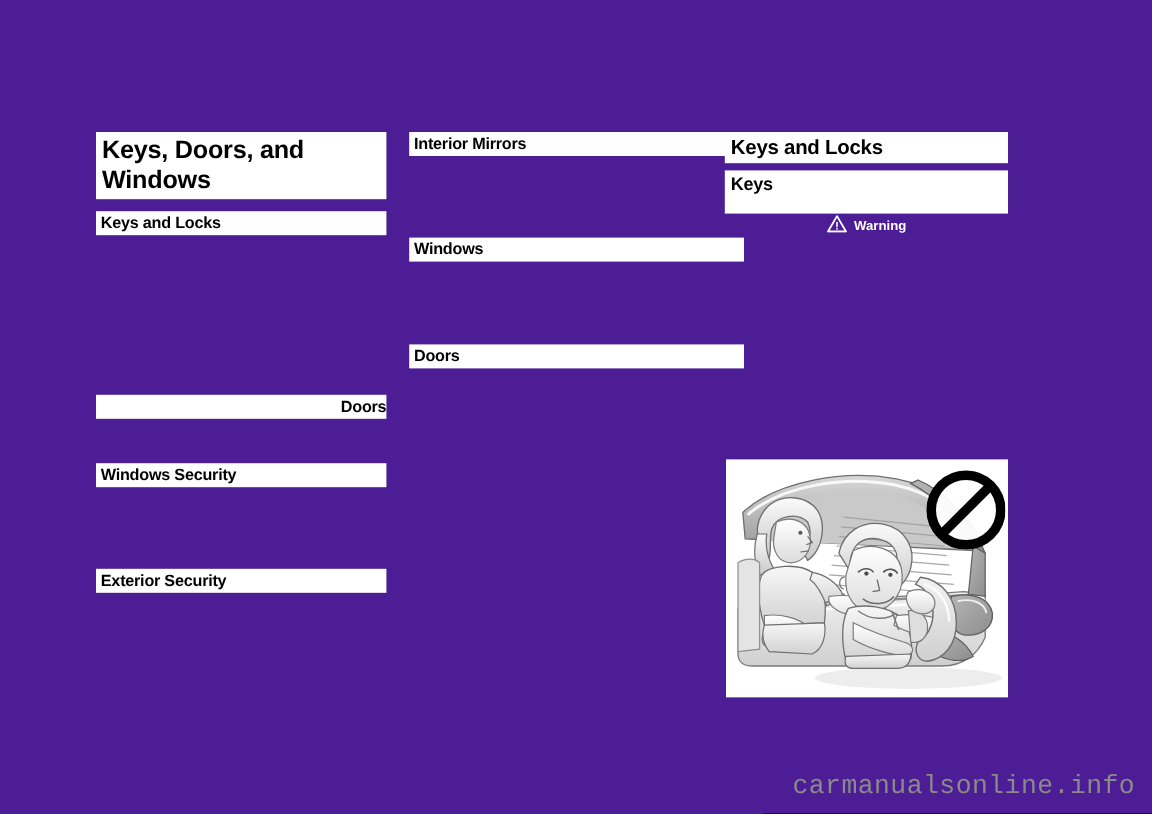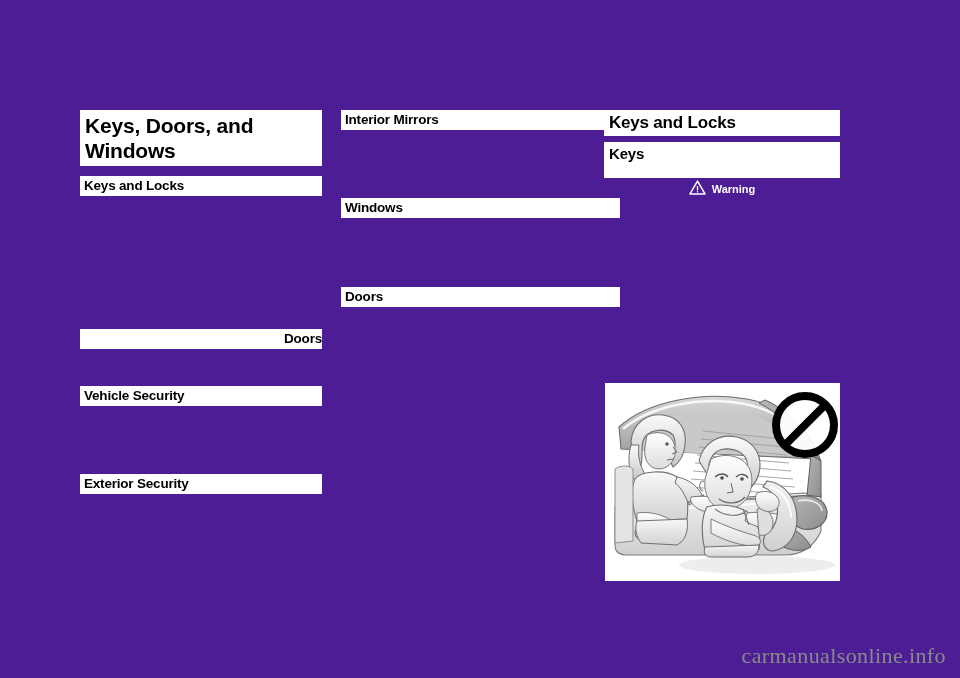--- a/index.html
+++ b/index.html
@@ -118,21 +118,21 @@
     position: absolute;
     left: 0;
     top: 643px;
     width: 960px;
     text-align: right;
     padding-right: 14px;
     box-sizing: border-box;
     color: #8a8a8a;
     font-size: 22px;
     letter-spacing: 0.4px;
-    font-family: Liberation Serif, serif;
+    font-family: Liberation Mono, monospace;
   }
 </style>
 </head>
 <body>
 
 <div class="page">
 
   <div class="hbox title-box col-l">
     <div>
       <span class="t-line">Keys, Doors, and</span>
@@ -142,21 +142,21 @@
 
   <div class="hbox sec col-l" style="top:176px;">
     <span>Keys and Locks</span>
   </div>
 
   <div class="hbox sec col-l" style="top:329px;justify-content:flex-end;">
     <span>Doors</span>
   </div>
 
   <div class="hbox sec col-l" style="top:386px;">
-    <span>Vehicle Security</span>
+    <span>Windows Security</span>
   </div>
 
   <div class="hbox sec col-l" style="top:474px;">
     <span>Exterior Security</span>
   </div>
 
   <div class="hbox sec col-m" style="top:110px;">
     <span>Interior Mirrors</span>
   </div>
 

